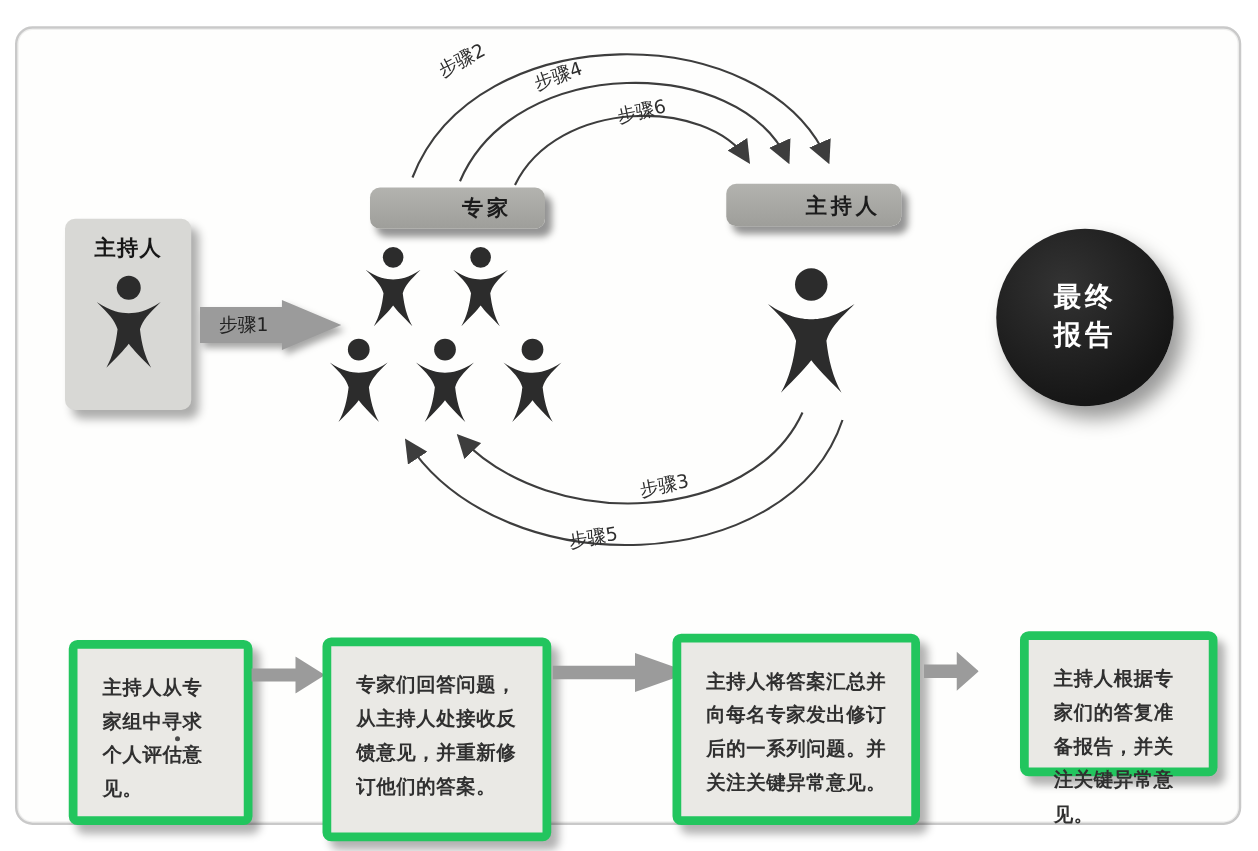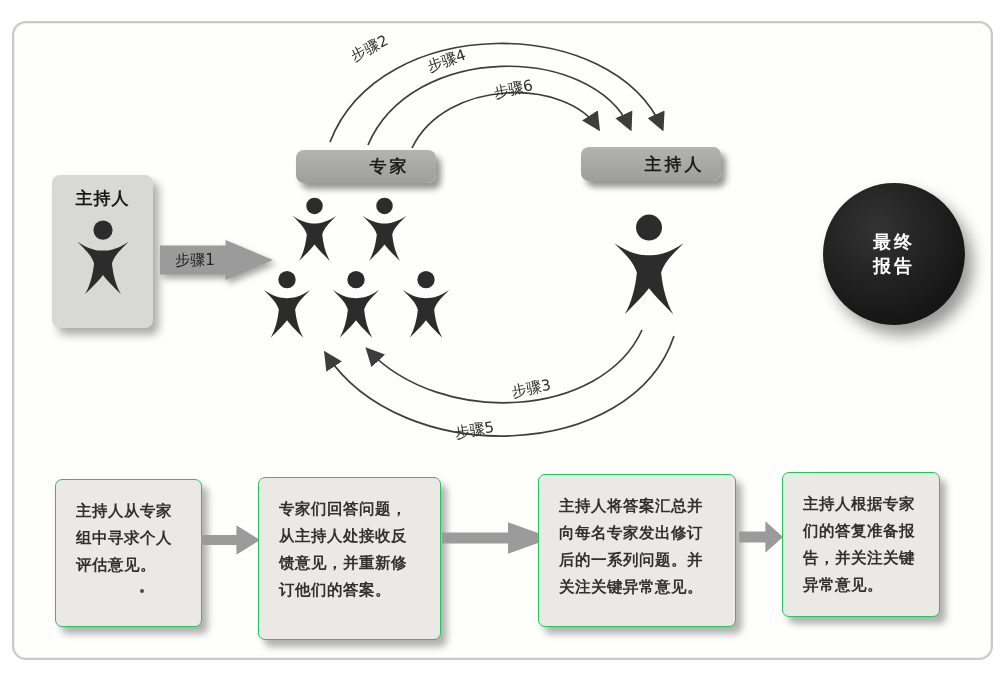--- a/index.html
+++ b/index.html
@@ -86,31 +86,31 @@
     background: #9b9b9b;
     clip-path: polygon(0 34%, 60% 34%, 60% 4%, 100% 50%, 60% 96%, 60% 66%, 0 66%);
     filter: drop-shadow(2px 3px 2px rgba(0,0,0,0.3));
   }
   .flow-arrow.a1 { left: 201px; top: 524px; width: 59px; height: 32px; }
   .flow-arrow.a2 { left: 442px; top: 521px; width: 110px; height: 34px; }
   .flow-arrow.a3 { left: 739px; top: 520px; width: 44px; height: 34px; }
   
   .final-circle {
     position: absolute;
-    left: 823px; top: 183px;
+    left: 797px; top: 183px;
     width: 142px; height: 142px;
     border-radius: 50%;
     background: radial-gradient(circle at 38% 32%, #333333, #161616 72%);
     box-shadow: 8px 10px 15px rgba(0,0,0,0.4);
     display: flex;
     flex-direction: column;
     align-items: center;
     justify-content: center;
     color: #ffffff;
-    font-size: 18px;
+    font-size: 22px;
     font-weight: bold;
     letter-spacing: 3px;
     line-height: 1.35;
   }
   
   .step-label {
     position: absolute;
     font-size: 15px;
     color: #2e2e2e;
     white-space: nowrap;
@@ -118,34 +118,35 @@
   }
   .step-label.s2 { left: 352px; top: 48px; transform: rotate(-27deg); }
   .step-label.s4 { left: 428px; top: 58px; transform: rotate(-19deg); }
   .step-label.s6 { left: 494px; top: 84px; transform: rotate(-12deg); }
   .step-label.s3 { left: 512px; top: 383px; transform: rotate(-11deg); }
   .step-label.s5 { left: 455px; top: 424px; transform: rotate(-9deg); }
   
   .flow-box {
     position: absolute;
     background: #eae9e5;
-    border: 1px solid #22c55e;
+    border: 7px solid #22c55e;
     border-radius: 7px;
     box-shadow: 6px 7px 7px rgba(0,0,0,0.3);
     padding: 18px 18px 0 20px;
     font-size: 15.5px;
     font-weight: bold;
     color: #303030;
     line-height: 1.75;
     letter-spacing: 0.5px;
+    margin-top: 33px;
   }
   .flow-box.b1 { left: 55px;  top: 479px; width: 147px; height: 148px; }
   .flow-box.b2 { left: 258px; top: 477px; width: 183px; height: 163px; }
   .flow-box.b3 { left: 538px; top: 474px; width: 198px; height: 153px; }
-  .flow-box.b4 { left: 782px; top: 472px; width: 158px; height: 145px; }
+  .flow-box.b4 { left: 816px; top: 472px; width: 158px; height: 116px; }
   .speck {
     position: absolute;
     left: 140px; top: 589px;
     width: 4px; height: 4px;
     border-radius: 50%;
     background: #4a4a4a;
   }
 </style>
 </head>
 <body>

